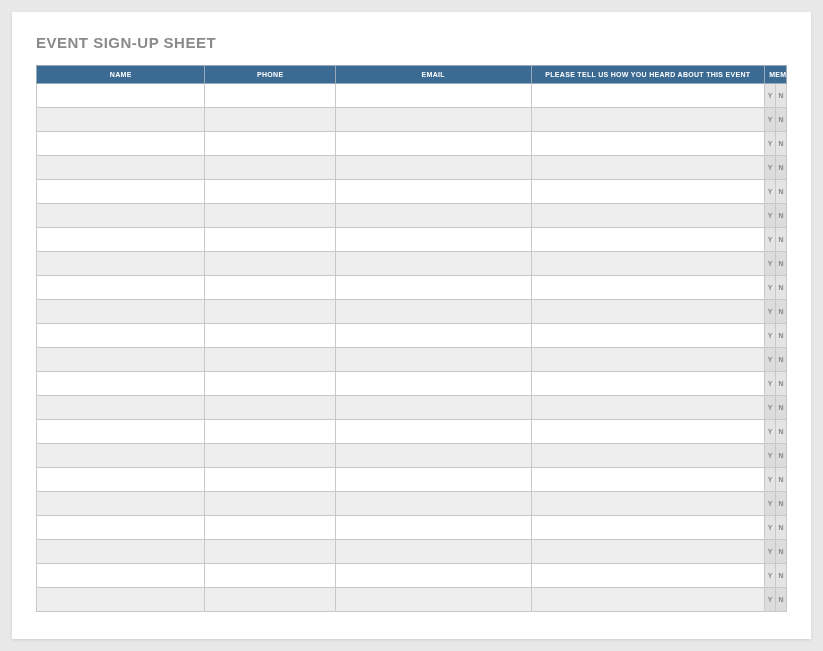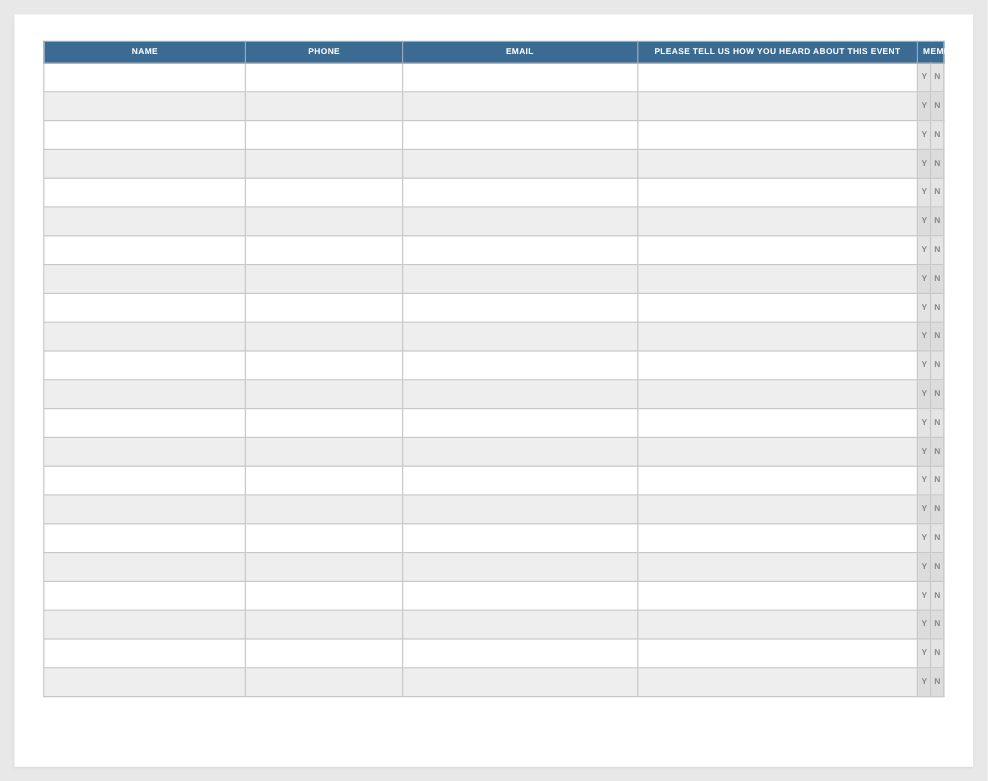--- a/index.html
+++ b/index.html
@@ -68,20 +68,21 @@
       font-weight: bold;
     }
     .sheet-table tbody tr:nth-child(even) td.member-cell {
       background: #dcdcdc !important;
     }
   </style>
 </head>
 <body>
 
 <div class="page">
+  <div class="title">EVENT SIGN-UP SHEET</div>
 
   <table class="sheet-table">
     <thead>
       <tr>
         <th class="col-name">NAME</th>
         <th class="col-phone">PHONE</th>
         <th class="col-email">EMAIL</th>
         <th class="col-heard">PLEASE TELL US HOW YOU HEARD ABOUT THIS EVENT</th>
         <th class="col-member-y" colspan="2">MEMBER</th>
       </tr>

